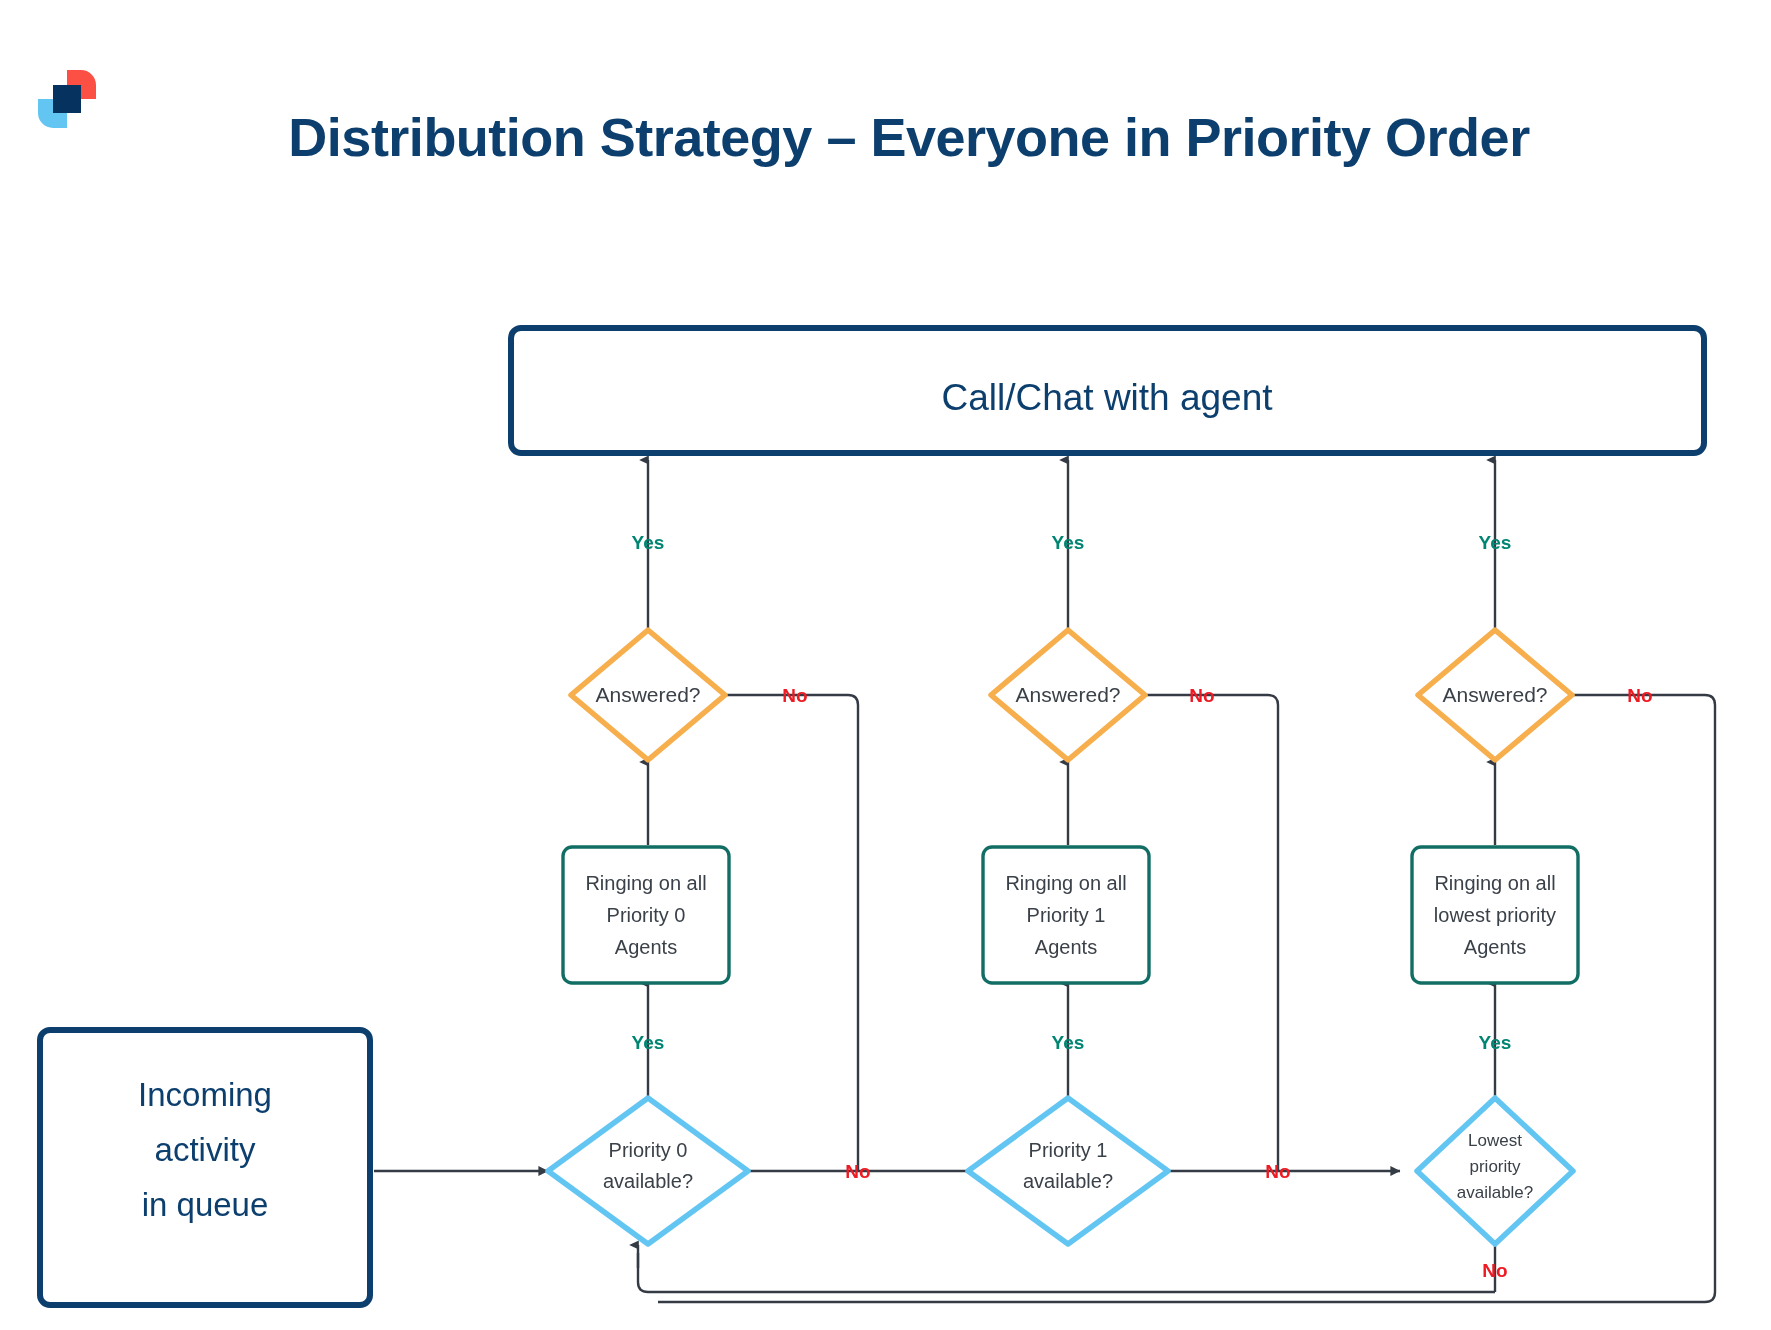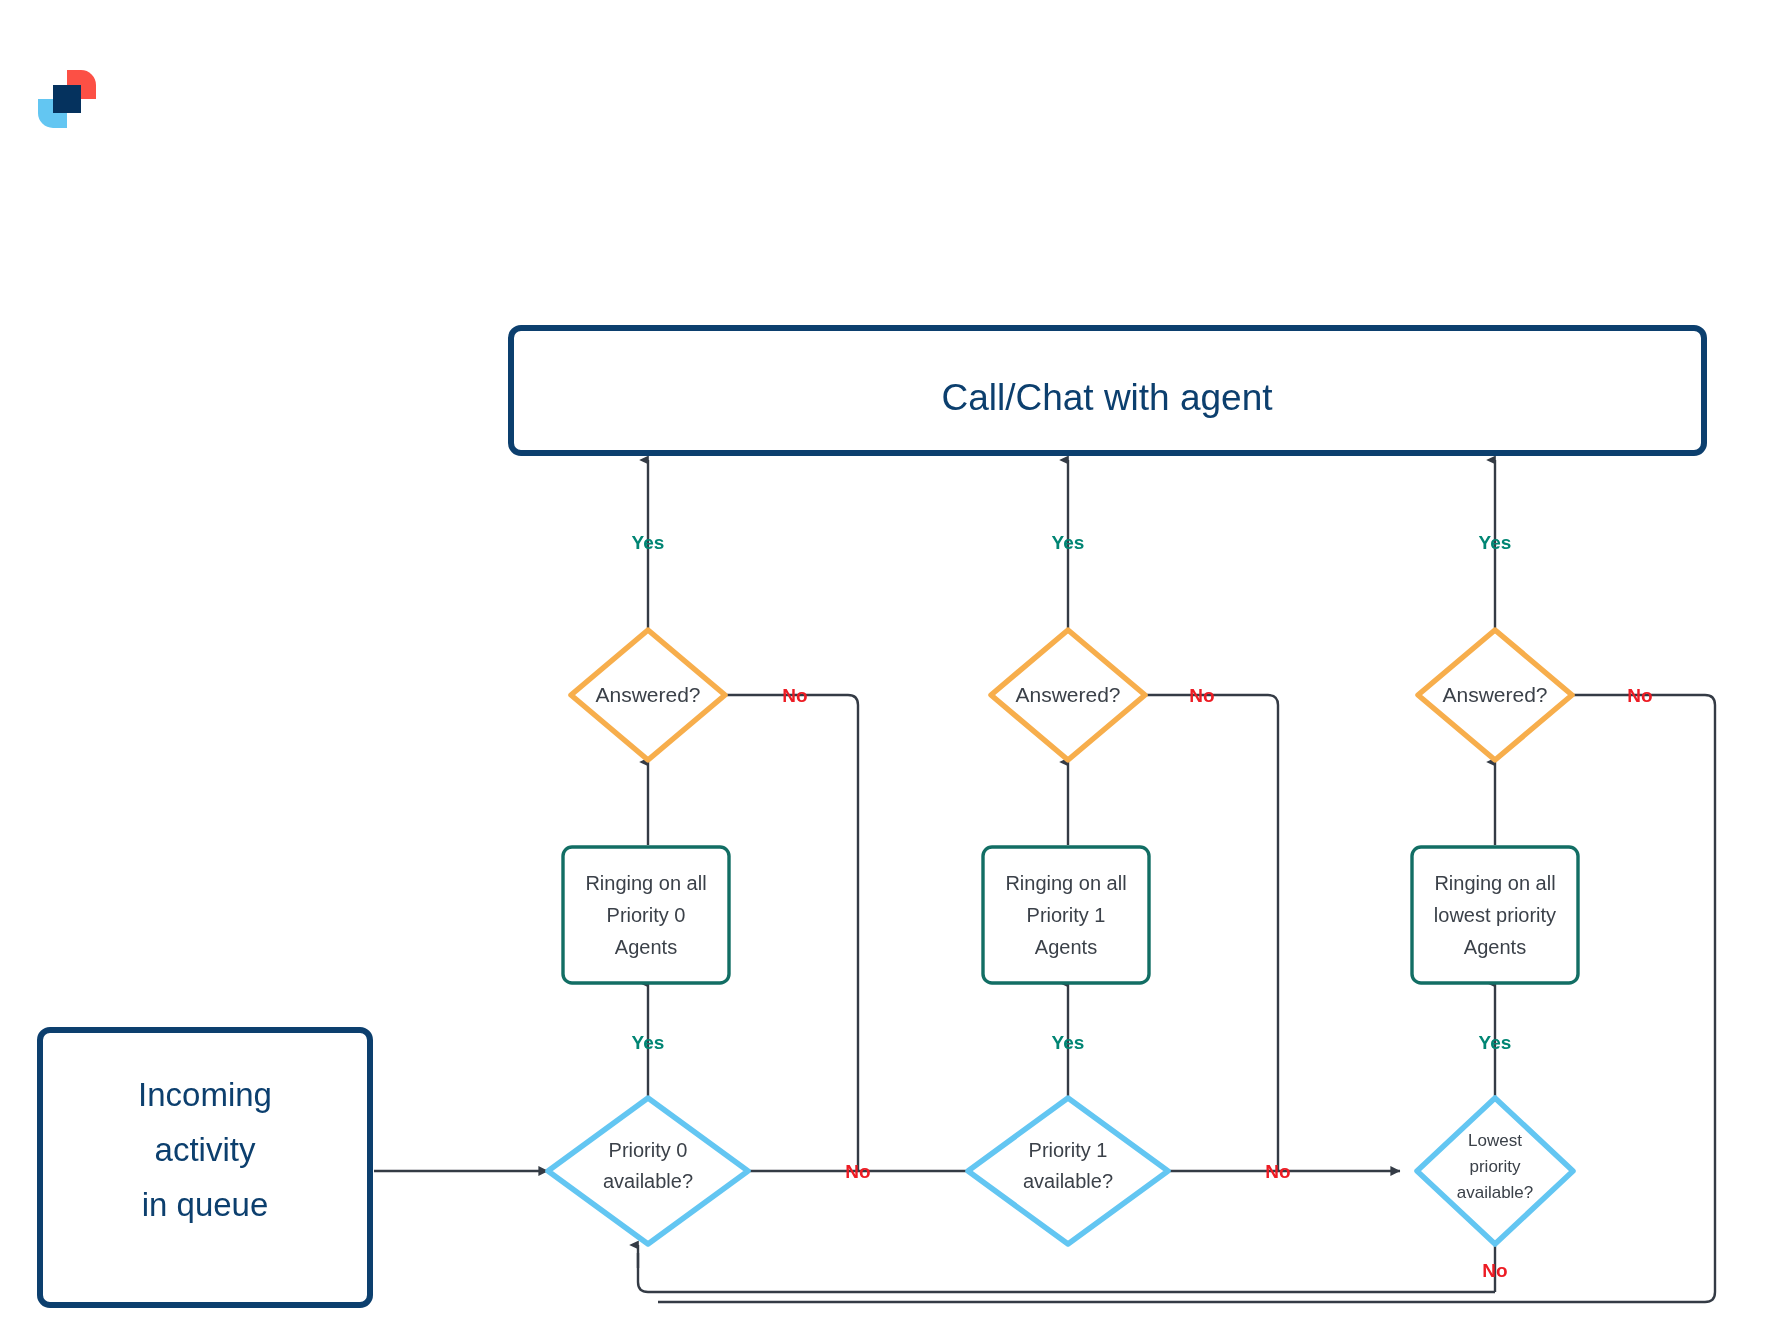--- a/index.html
+++ b/index.html
@@ -101,20 +101,21 @@
 <body>
 
 <div id="stage">
 
   <svg id="logo" viewBox="0 0 66 66">
     <path d="M33 4 h14 a15 15 0 0 1 15 15 v14 h-29 z" fill="#FC5045"></path>
     <path d="M33 33 v29 h-14 a15 15 0 0 1 -15 -15 v-14 z" fill="#63C6F2"></path>
     <rect x="19" y="19" width="28" height="28" fill="#05325E"></rect>
   </svg>
 
+  <div id="page-title">Distribution Strategy – Everyone in Priority Order</div>
 
   <svg id="flow" viewBox="0 0 1771 1330">
     <defs>
       <marker id="arrowUp" markerWidth="11" markerHeight="11" refX="5.5" refY="9.4" orient="auto" markerUnits="userSpaceOnUse">
         <path d="M5.5 0.6 L10 10.2 L1 10.2 Z" fill="#343b45"></path>
       </marker>
       <marker id="arrowRight" markerWidth="12" markerHeight="12" refX="10.6" refY="6" orient="auto" markerUnits="userSpaceOnUse">
         <path d="M1 1 L11 6 L1 11 Z" fill="#343b45"></path>
       </marker>
     </defs>

